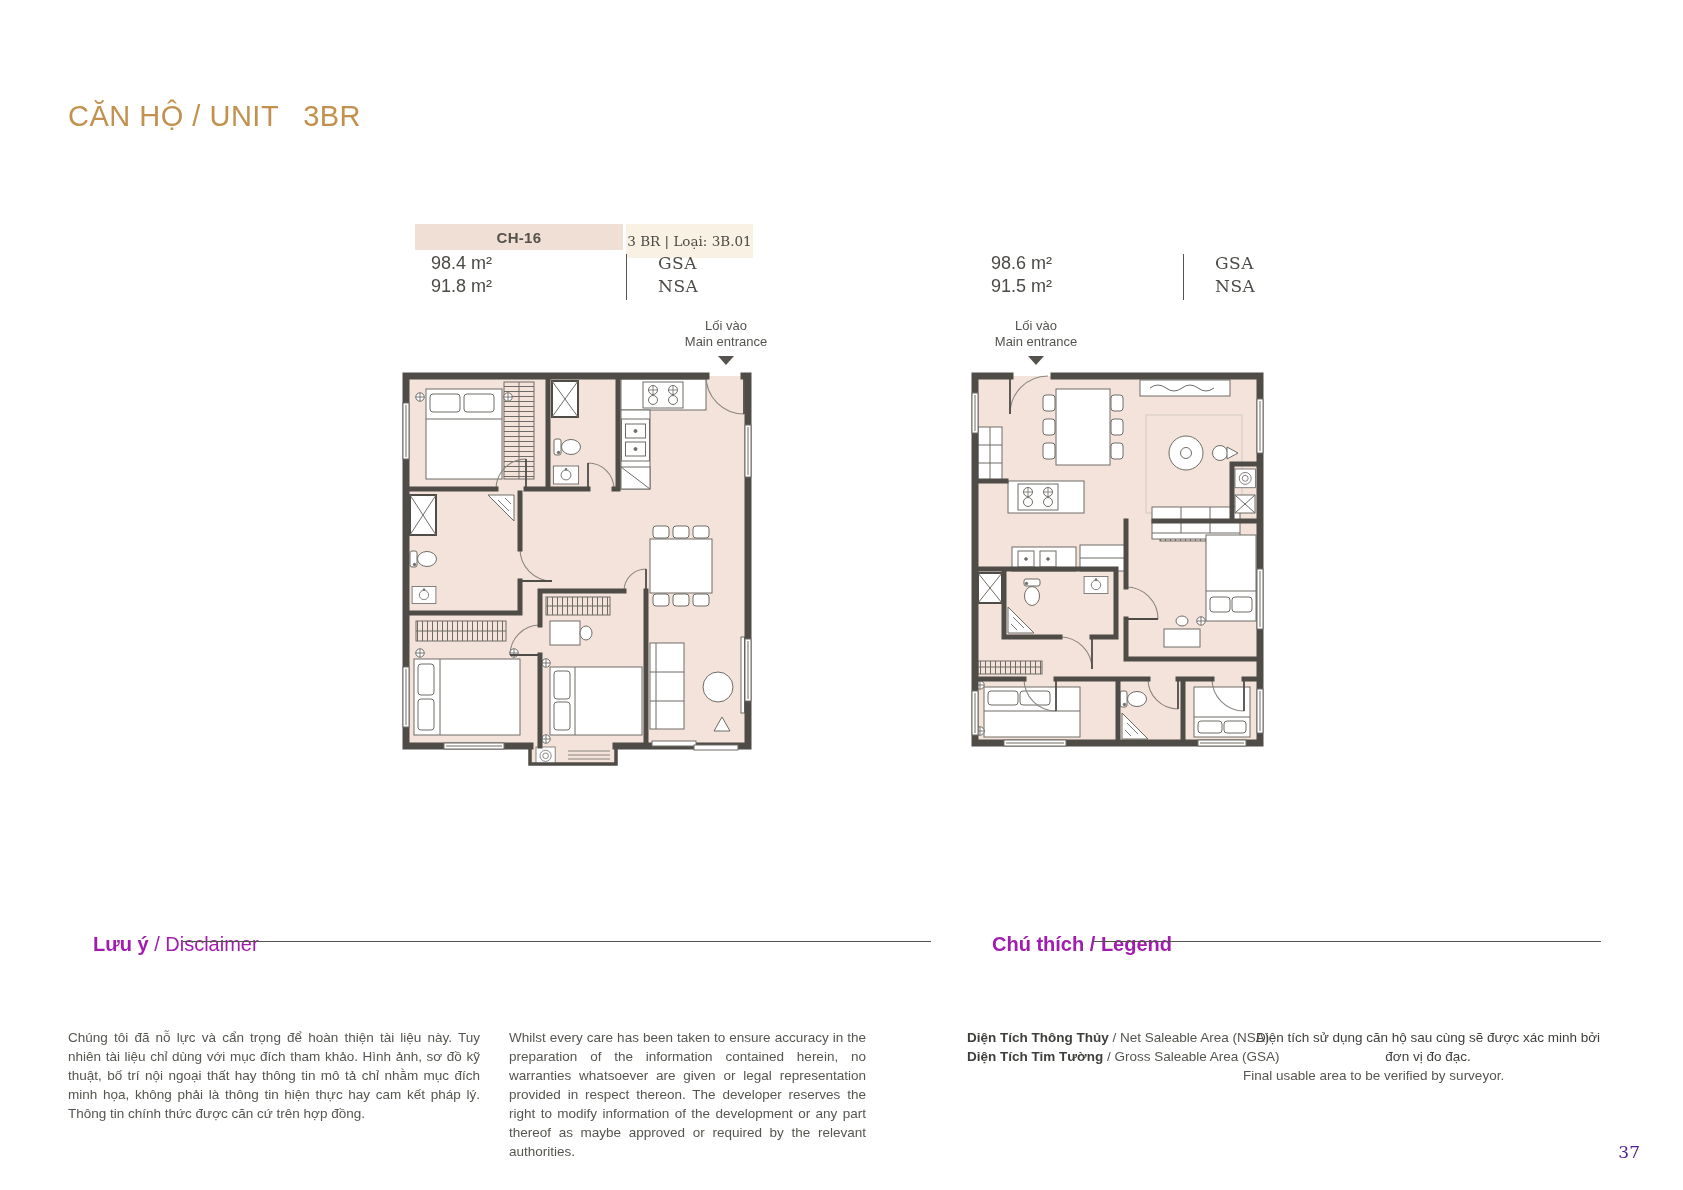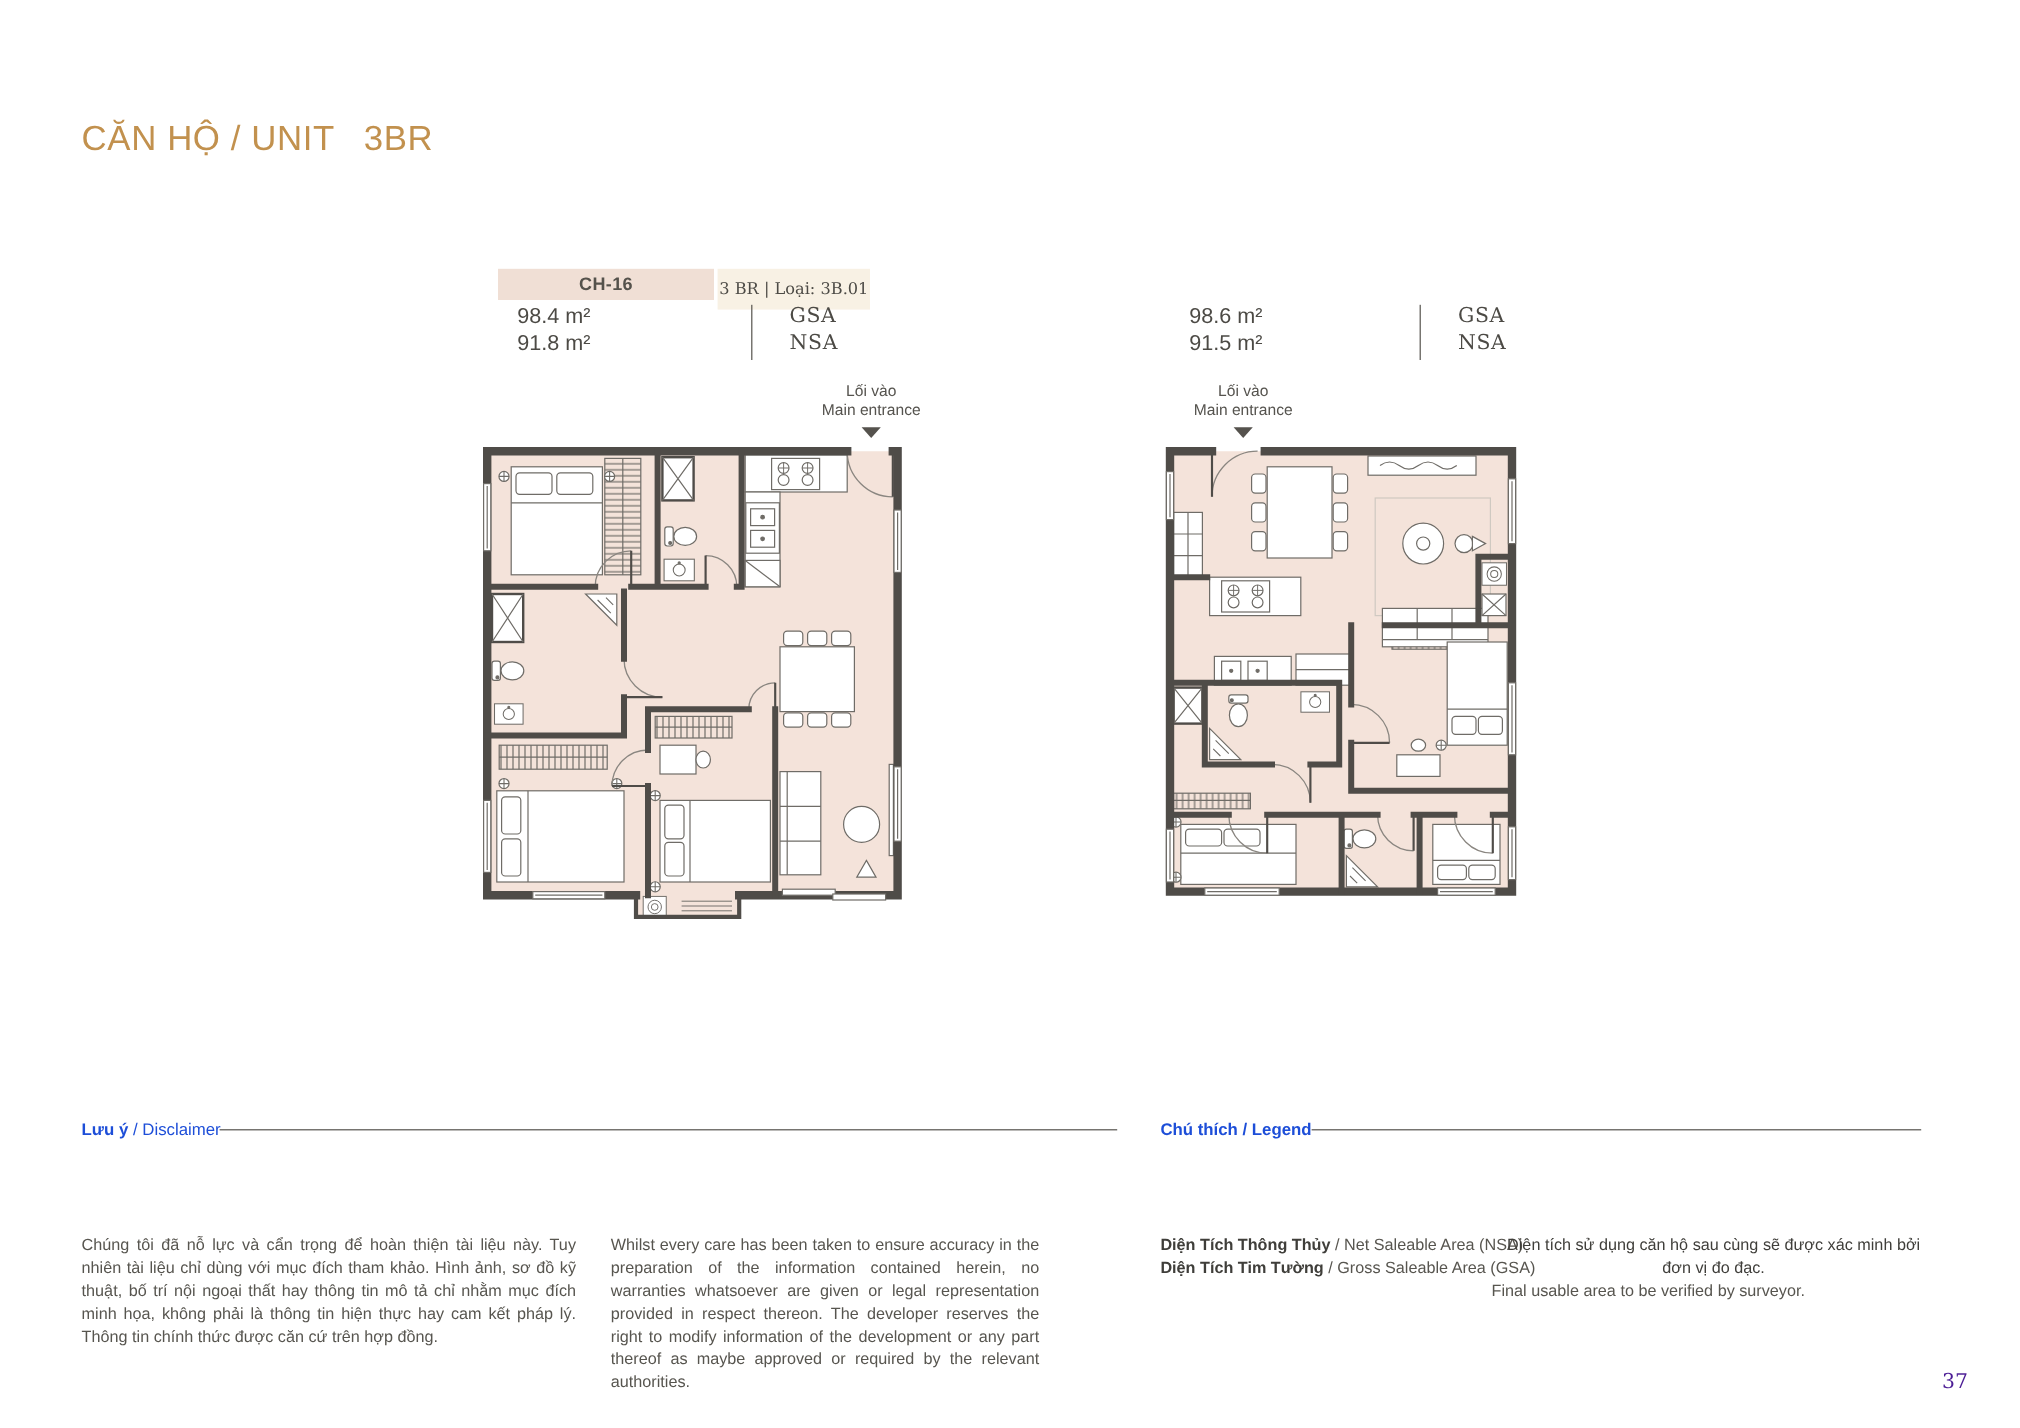--- a/index.html
+++ b/index.html
@@ -7,37 +7,37 @@
         font-family:"Liberation Sans", sans-serif;color:#4c4a45;}
   
   .title{position:absolute;left:68px;top:44px;color:#c2914e;line-height:1.05;white-space:nowrap;}
   .title .vi{font-size:42px;font-weight:700;letter-spacing:-0.5px;}
   .title .sep{font-size:42px;font-weight:700;margin:0 10px;}
   .title .en{font-size:42px;font-weight:400;letter-spacing:0;}
   .subtitle{position:absolute;left:68px;top:100px;color:#c2914e;font-size:29px;font-weight:400;letter-spacing:0.5px;white-space:nowrap;}
   .subtitle .val{margin-left:24px;}
   
   .unit-head{position:absolute;top:224px;display:flex;}
-  .uh-code{width:180px;height:26px;background:#f0dfd5;display:flex;align-items:center;justify-content:center;
+  .uh-code{width:208px;height:26px;background:#f0dfd5;display:flex;align-items:center;justify-content:center;
            font-size:15px;font-weight:700;color:#55524c;letter-spacing:0.3px;}
   .uh-type{width:127px;height:34px;background:#f8f1e4;margin-left:3px;display:flex;align-items:center;justify-content:center;
            font-family:"DejaVu Serif", serif;font-size:13.5px;color:#4c4a45;}
   .unit-areas{position:absolute;top:252px;height:52px;}
   .ua-nums{position:absolute;left:16px;top:0;width:208px;text-align:left;
            font-family:Liberation Sans, sans-serif;font-size:18px;color:#4c4a45;line-height:23px;}
   .ua-div{position:absolute;left:211px;top:2px;width:1px;height:46px;background:#56544e;}
   .ua-labels{position:absolute;left:243px;top:0;font-family:"DejaVu Serif", serif;font-size:17px;color:#4c4a45;line-height:23px;letter-spacing:0.5px;}
   
   .entr{position:absolute;top:318px;width:160px;text-align:center;font-size:13px;color:#55534e;line-height:16px;}
   .entr .tri{width:0;height:0;border-left:8px solid transparent;border-right:8px solid transparent;
              border-top:9px solid #55524d;margin:6px auto 0 auto;}
   
   .plan{position:absolute;}
   
-  .sec-head{position:absolute;top:933px;font-size:14px;color:#1d4ed8;white-space:nowrap;}
+  .sec-head{position:absolute;top:933px;font-size:20px;color:#a21caf;white-space:nowrap;margin-left:25px;}
   .sec-head .b{font-weight:700;}
   .rule{position:absolute;top:941px;height:1px;background:#55534e;}
   .para{position:absolute;top:1028px;font-size:13.5px;line-height:19px;color:#57554f;text-align:justify;}
   .legend-items{position:absolute;left:967px;top:1028px;font-size:13.5px;line-height:19px;color:#57554f;}
   .legend-items .b{font-weight:700;color:#3f3e3a;}
   .legend-note{position:absolute;left:1243px;top:1028px;width:370px;font-size:13.5px;line-height:19px;color:#57554f;}
   .legend-note .b{font-weight:400;color:#3f3e3a;text-align:center;}
   .pageno{position:absolute;left:1600px;top:1142px;width:40px;text-align:right;
           font-family:"DejaVu Serif", serif;font-size:17px;color:#4c1d95;}
   svg .fl{fill:#f4e3da;}

